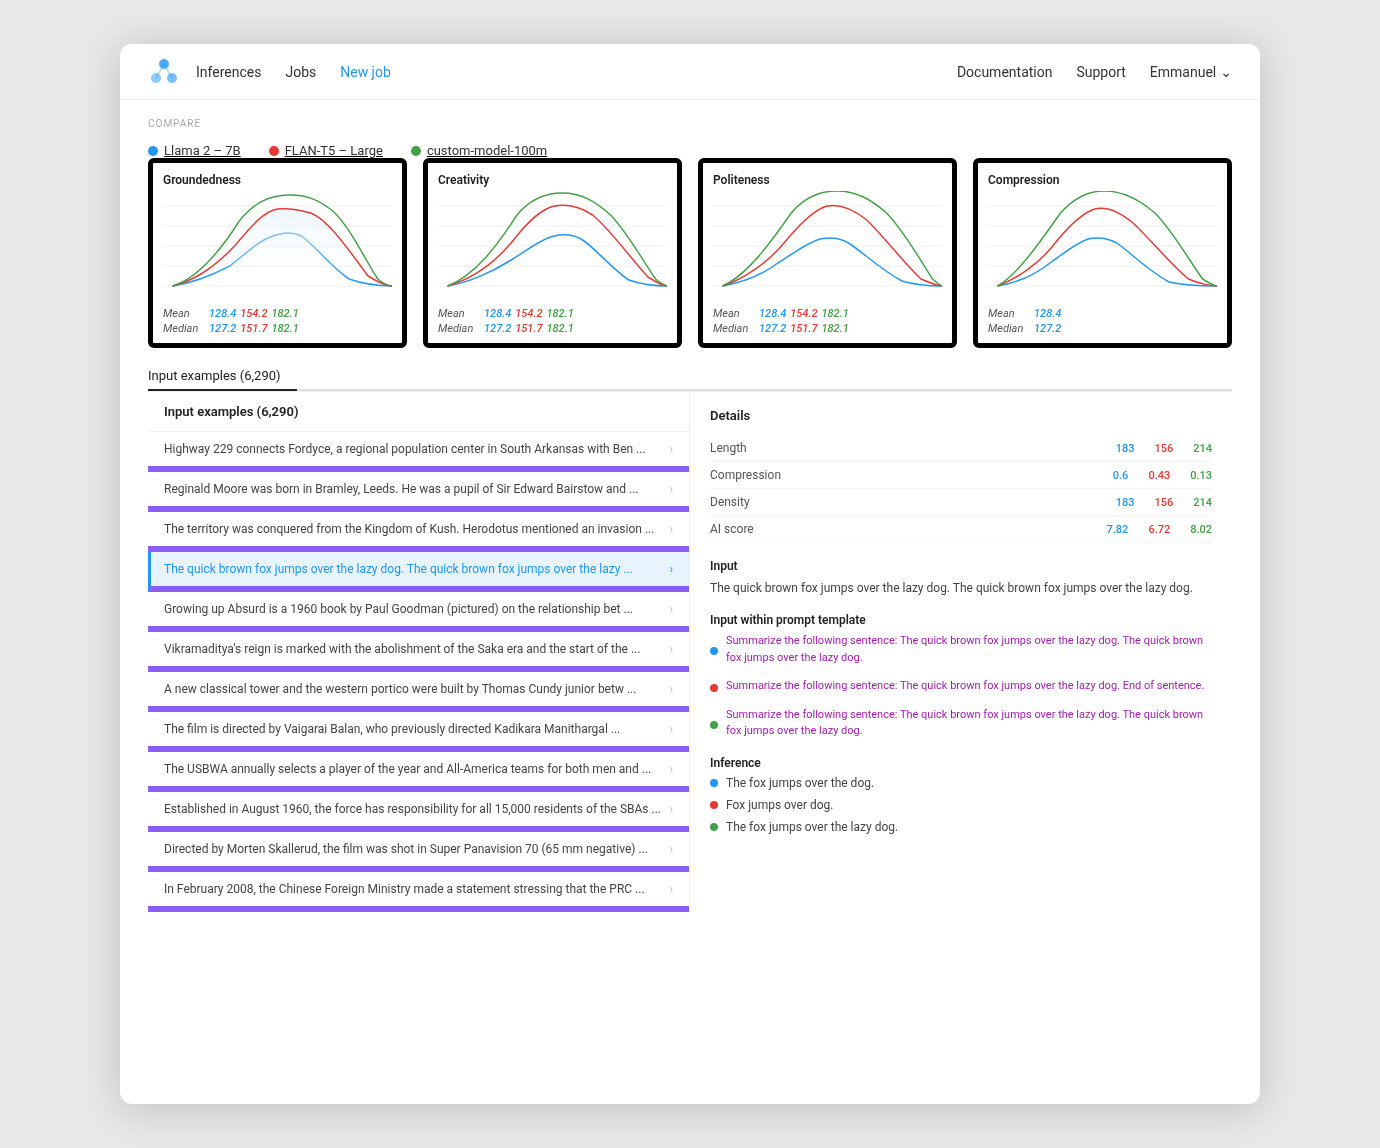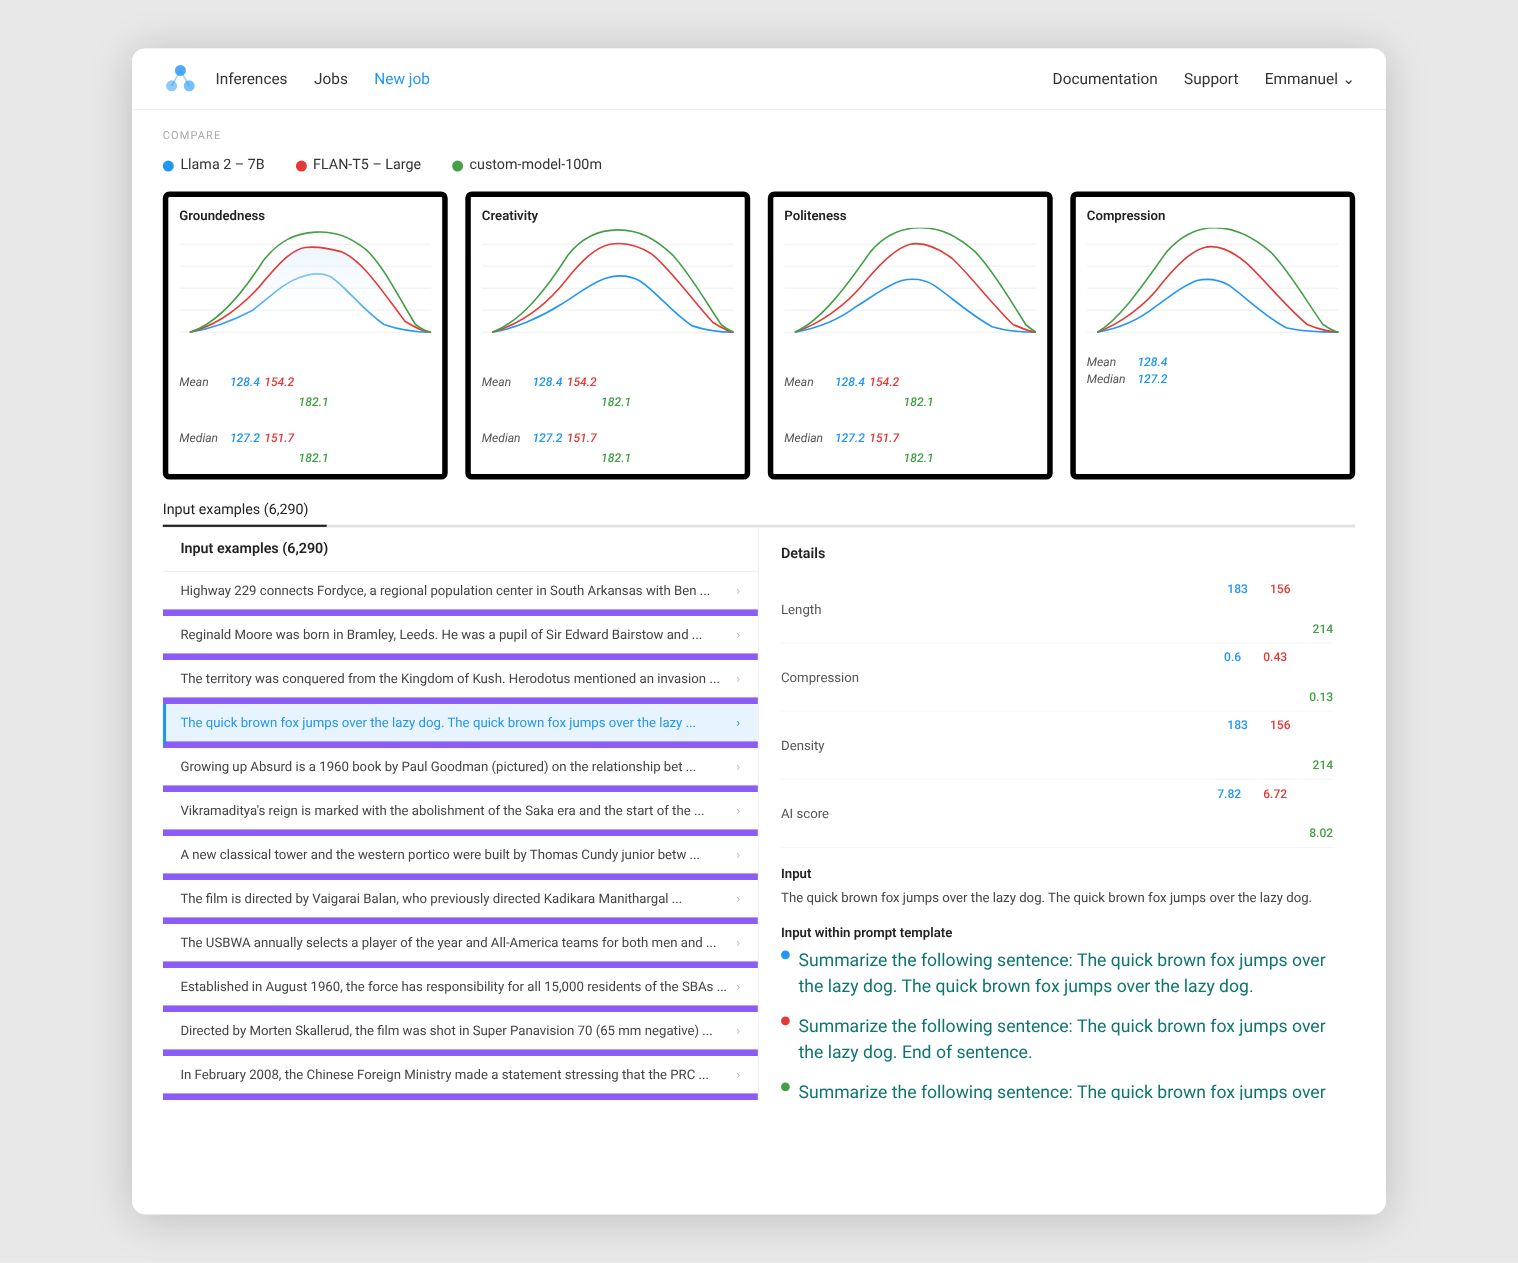--- a/index.html
+++ b/index.html
@@ -78,21 +78,21 @@
       color: #aaa;
       letter-spacing: 1px;
       text-transform: uppercase;
       margin-bottom: 14px;
     }
     
     .legend {
       display: flex;
       align-items: center;
       gap: 28px;
-      margin-bottom: 16px;
+      text-decoration: underline;
     }
     .legend-item {
       display: flex;
       align-items: center;
       gap: 6px;
       font-size: 13px;
       color: #333;
     }
     .legend-dot {
       width: 10px;
@@ -134,21 +134,21 @@
       font-style: italic;
     }
     .chart-stat-row .stat-label {
       min-width: 42px;
       color: #555;
       font-size: 11px;
     }
     .stat-val { font-size: 11px; font-weight: 500; }
     .val-blue { color: #2196f3; }
     .val-red { color: #e53935; }
-    .val-green { color: #43a047; margin-top: 36px; }
+    .val-green { color: #43a047; }
     
     .tabs-row {
       display: flex;
       border-bottom: 2px solid #e0e0e0;
       margin-bottom: 0;
     }
     .tab {
       padding: 8px 16px 6px 0;
       font-size: 13px;
       color: #aaa;
@@ -230,23 +230,24 @@
     }
     .input-text {
       font-size: 12px;
       color: #444;
       line-height: 1.5;
     }
     .prompt-item {
       display: flex;
       gap: 8px;
       margin-bottom: 12px;
-      font-size: 16px;
-      color: #0f766e;
+      font-size: 11px;
+      color: #a21caf;
       line-height: 1.5;
+      align-items: center;
     }
     .prompt-dot {
       width: 8px;
       height: 8px;
       border-radius: 50%;
       margin-top: 3px;
       flex-shrink: 0;
     }
     .inference-item {
       display: flex;

